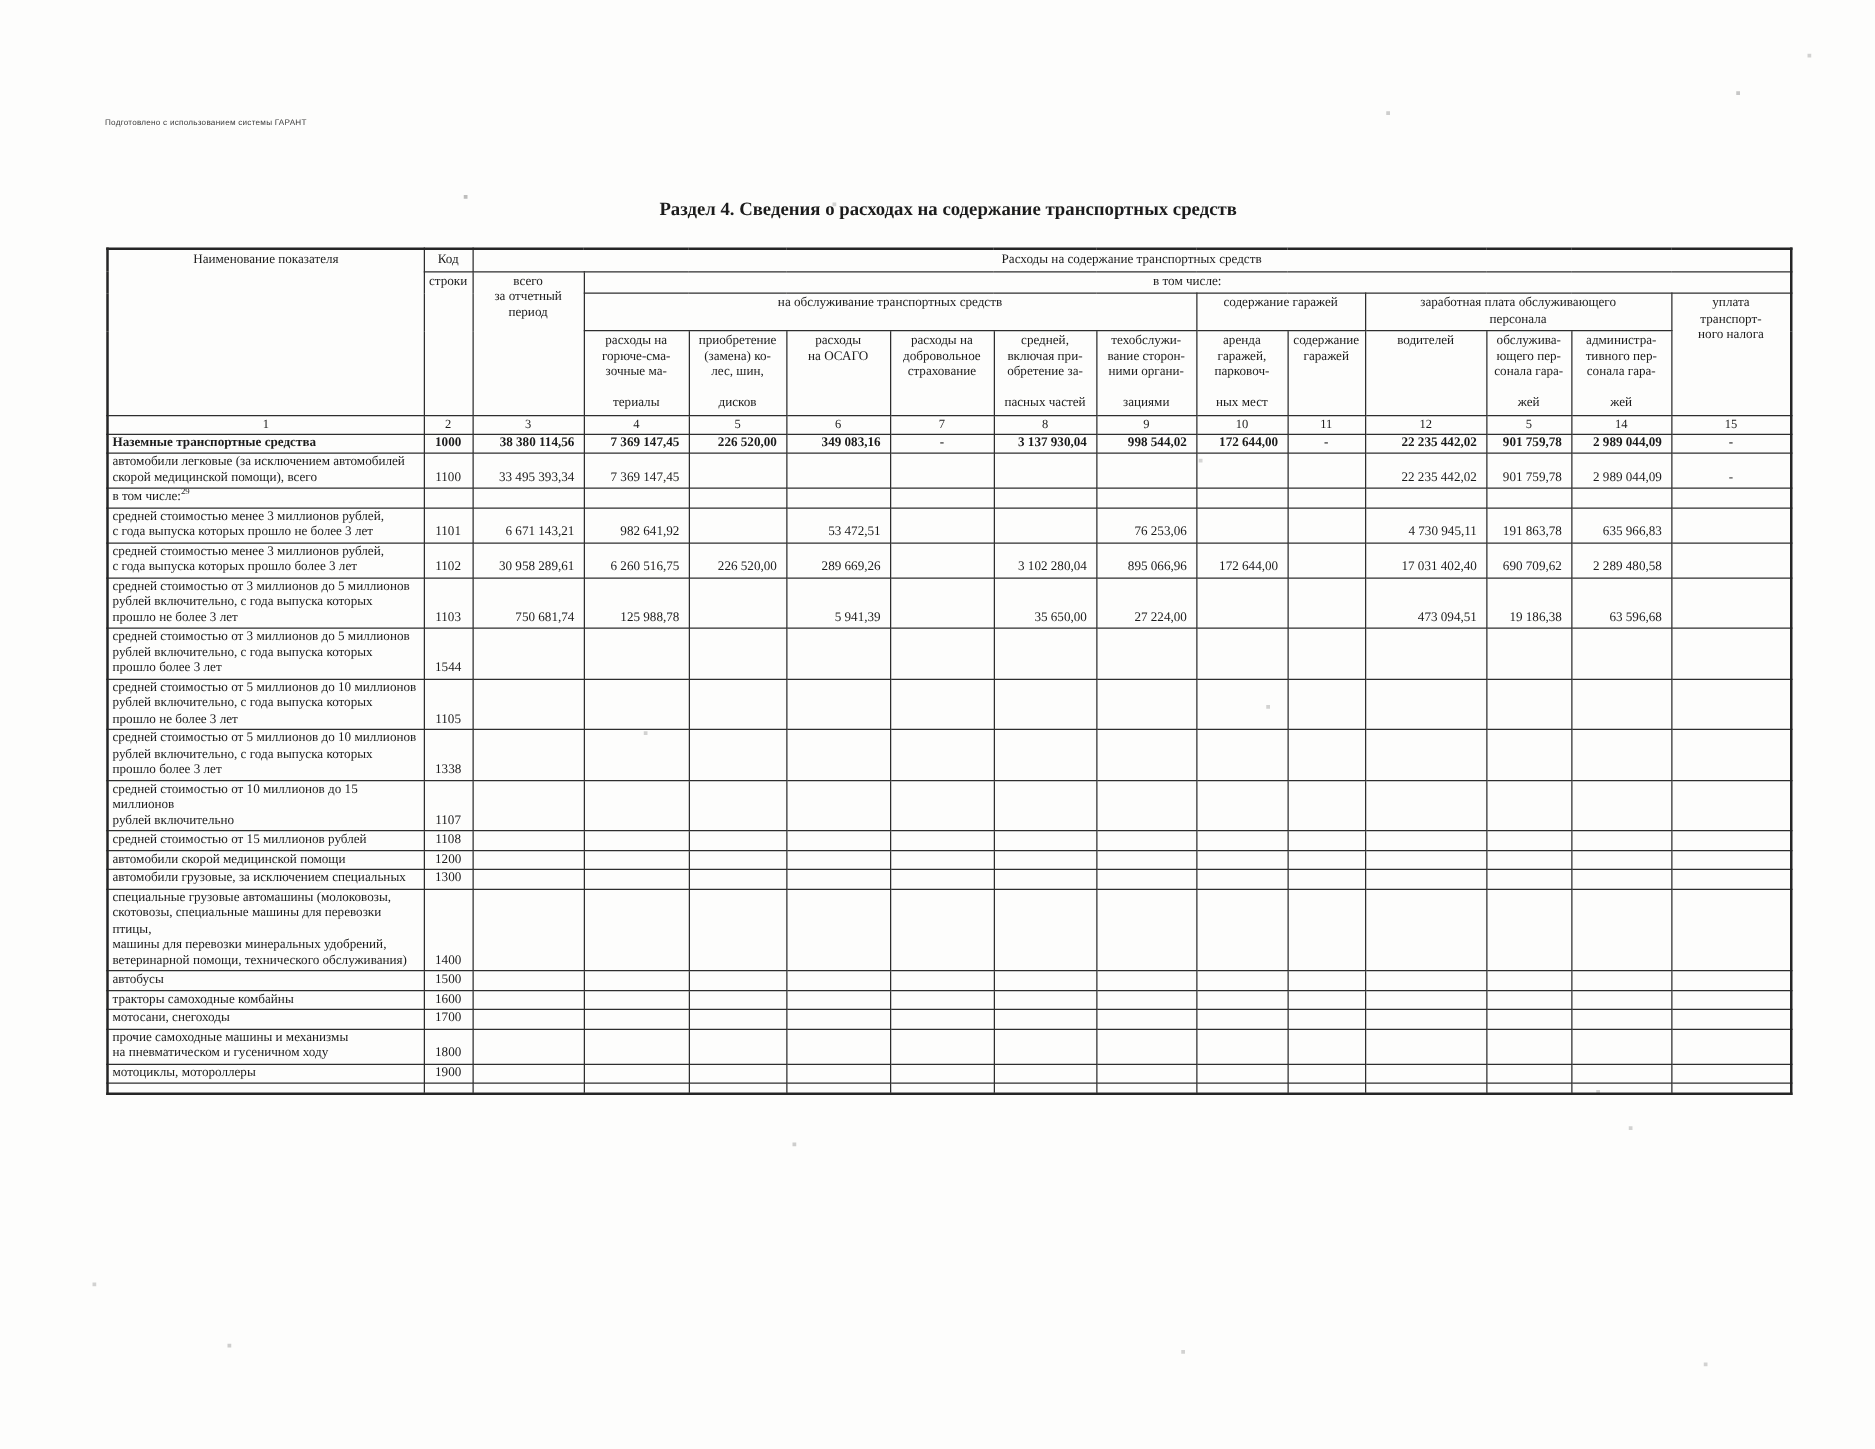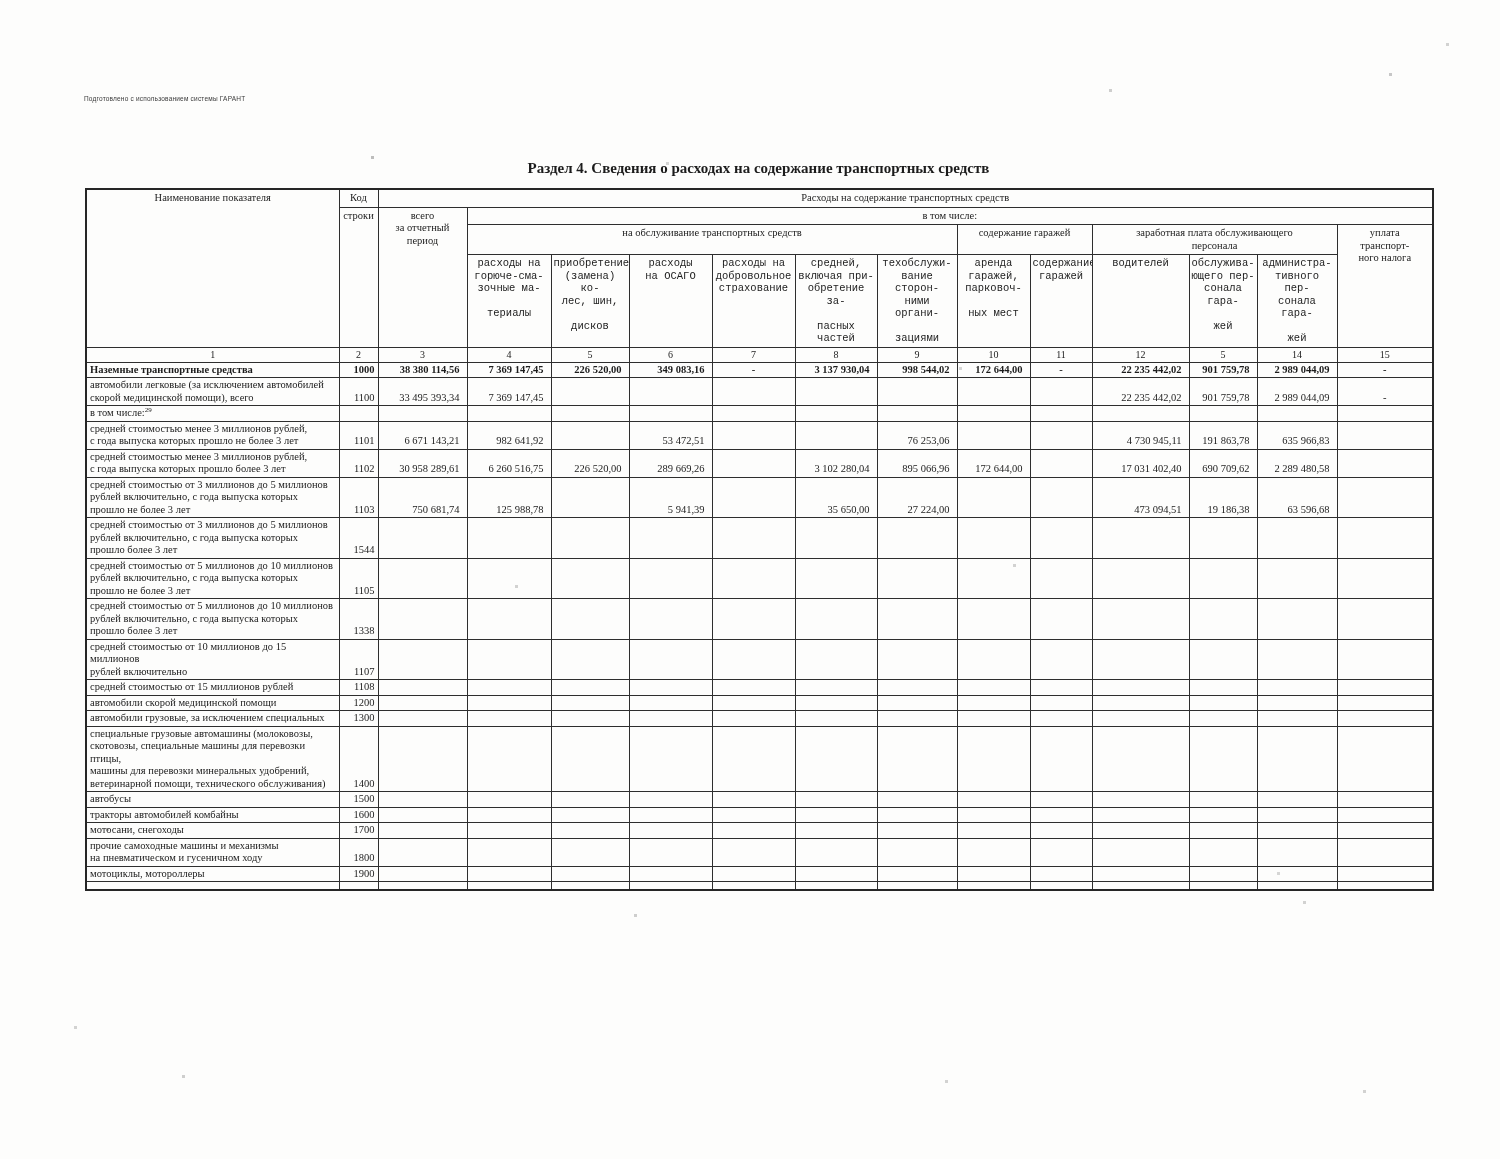--- a/index.html
+++ b/index.html
@@ -12,48 +12,48 @@
   }
   .watermark{
     position:absolute;left:84px;top:95px;
     font-family:"Liberation Sans", sans-serif;
     font-size:6.5px;color:#3a3a3a;letter-spacing:.2px;
   }
   .title{
     position:absolute;left:85px;top:160px;width:1347px;
     text-align:center;font-weight:bold;font-size:15px;
   }
-  .tbl-wrap{position:absolute;left:85px;top:188px;border-radius:15px;}
+  .tbl-wrap{position:absolute;left:85px;top:198px;border-radius:15px;}
   table{
     border-collapse:collapse;table-layout:fixed;width:1347px;
     border:2px solid #262626;
   }
   th,td{
     border:1px solid #2e2e2e;
     font-weight:normal;
     font-size:10.5px;line-height:12.5px;
     padding:1px 3px;
     overflow:hidden;
     vertical-align:bottom;
   }
   thead th{
     vertical-align:top;text-align:center;
     white-space:pre-line;padding:2px 2px;
   }
   tr.hr1{height:17px;}
   tr.hr2{height:13px;}
   tr.hr3{height:30px;}
-  tr.hr4{height:52px;font-family:Liberation Mono, monospace;}
+  tr.hr4{height:52px;}
   tr.num-row td{
     text-align:center;vertical-align:middle;
     font-size:10px;line-height:11px;padding:0 2px 1px;height:13px;
   }
   td.c-name{text-align:left;white-space:pre-line;padding:1px 2px 1px 3px;vertical-align:bottom;}
   td.c-name.indent{}
-  td.c-code{text-align:right;}
+  td.c-code{text-align:center;}
   td.c-val{text-align:right;padding-right:7px;}
   td.c-val.dash{text-align:center;padding-right:3px;}
   .bold{font-weight:bold;margin-left:29px;}
   sup{font-size:7px;line-height:0;}
   .speckles{
     position:absolute;left:0;top:0;width:1px;height:1px;background:transparent;
     box-shadow:
       372px 157px 0 1px rgba(70,70,70,.35),
       667px 163px 0 1px rgba(70,70,70,.22),
       1110px 90px 0 1px rgba(40,40,40,.22),
@@ -450,21 +450,21 @@
             <td class="c-val"></td>
             <td class="c-val"></td>
             <td class="c-val"></td>
             <td class="c-val"></td>
             <td class="c-val"></td>
             <td class="c-val"></td>
             <td class="c-val"></td>
             <td class="c-val"></td>
           </tr>
           <tr>
-            <td class="c-name"><span>тракторы автомобилей комбайны</span></td>
+            <td class="c-name"><span>тракторы самоходные комбайны</span></td>
             <td class="c-code">1600</td>
             <td class="c-val"></td>
             <td class="c-val"></td>
             <td class="c-val"></td>
             <td class="c-val"></td>
             <td class="c-val"></td>
             <td class="c-val"></td>
             <td class="c-val"></td>
             <td class="c-val"></td>
             <td class="c-val"></td>

